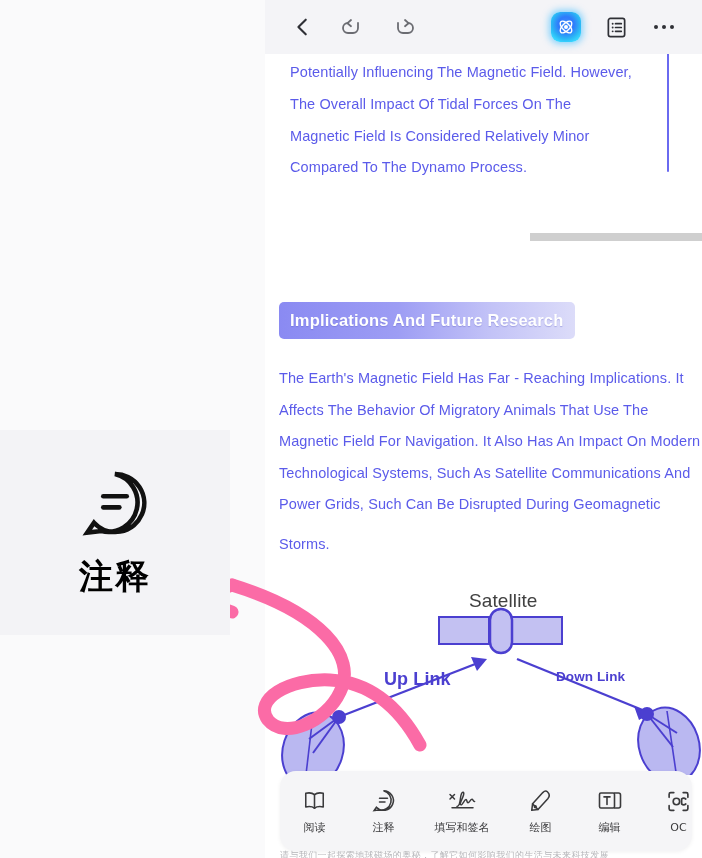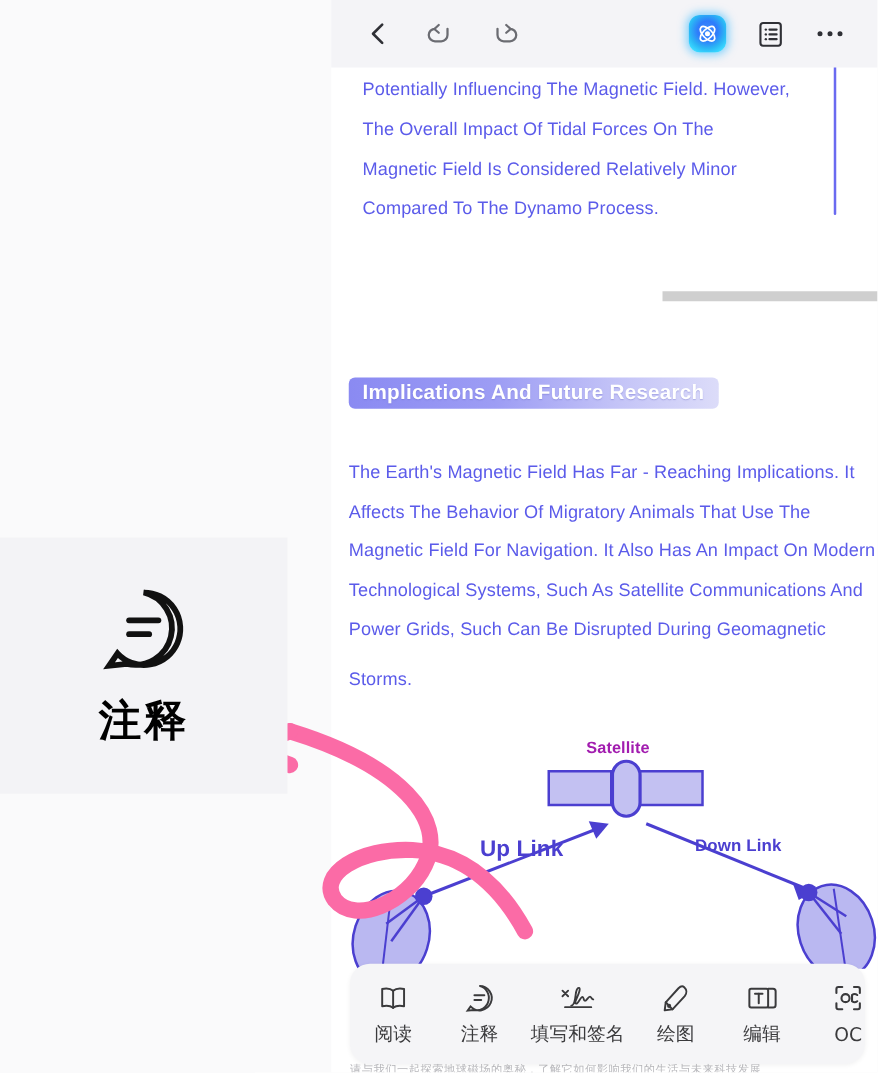--- a/index.html
+++ b/index.html
@@ -38,21 +38,21 @@
   .page2{top:241px;height:530px;}
 
   .ptxt{
     position:absolute;color:#5b5bea;font-size:14.5px;letter-spacing:.1px;
     white-space:nowrap;font-family:"Liberation Sans","DejaVu Sans",sans-serif;
   }
   .caret{position:absolute;left:667px;top:52px;width:2px;height:120px;background:#6a6af0;border-radius:1px;z-index:6;}
 
   
   .pill{
-    position:absolute;left:279px;top:302px;height:25px;padding:0 11px;
+    position:absolute;left:279px;top:302px;height:37px;padding:0 11px;
     display:flex;align-items:center;border-radius:5px;
     background:linear-gradient(90deg,#8a8af2 0%,#9d9df4 40%,#c3c3f7 72%,#dcdcf9 100%);
     color:#ffffff;font-size:16.5px;font-weight:bold;letter-spacing:.2px;
     text-shadow:0 1px 1px rgba(90,90,190,.35);z-index:6;
   }
 
   
   .figure{position:absolute;left:265px;top:575px;width:437px;height:200px;z-index:4;}
 
   
@@ -64,21 +64,21 @@
   .callout-label{font-size:34px;font-weight:bold;color:#000;font-family:"DejaVu Sans","Liberation Sans",sans-serif;letter-spacing:2px;}
 
   
   .bottombar{
     position:absolute;left:280px;top:771px;width:412px;height:80px;
     background:#f5f5f7;border-radius:16px;z-index:36;
     display:flex;align-items:center;box-shadow:0 1px 4px rgba(0,0,0,.06);overflow:hidden;
   }
   .bi{flex:0 0 auto;width:69px;height:100%;display:flex;flex-direction:column;
       align-items:center;justify-content:center;gap:7px;cursor:pointer;}
-  .bi-label{font-size:15px;color:#3a3a3c;font-family:"DejaVu Sans","Liberation Sans",sans-serif;white-space:nowrap;}
+  .bi-label{font-size:11px;color:#3a3a3c;font-family:"DejaVu Sans","Liberation Sans",sans-serif;white-space:nowrap;}
   .bi-icon{height:26px;display:flex;align-items:center;justify-content:center;}
   .bi.wide{width:88px;}
 
   .bottom-sliver{position:absolute;left:280px;top:849px;width:412px;height:9px;z-index:20;
                  overflow:hidden;color:#b9b9bd;font-size:9px;letter-spacing:.4px;white-space:nowrap;
                  font-family:"DejaVu Sans","Liberation Sans",sans-serif;}
 </style>
 </head>
 <body>
 
@@ -138,21 +138,21 @@
 
       <g>
         <ellipse cx="404" cy="170" rx="30" ry="38" transform="rotate(-18 404 170)" fill="#bab8f1" stroke="#4b3fd0" stroke-width="2"></ellipse>
         <line x1="402" y1="136" x2="412" y2="204" stroke="#4b3fd0" stroke-width="1.6"></line>
         <line x1="382" y1="139" x2="408" y2="172" stroke="#4b3fd0" stroke-width="2"></line>
         <line x1="382" y1="139" x2="412" y2="158" stroke="#4b3fd0" stroke-width="2"></line>
         <circle cx="382" cy="139" r="7" fill="#4b3fd0"></circle>
       </g>
     </svg>
   </div>
-  <div class="ptxt" style="left:469px;top:590px;color:#a21caf;font-weight:bold;font-size:13px;">Satellite</div>
+  <div class="ptxt" style="left:469px;top:590px;color:#404040;font-weight:normal;font-size:19px;">Satellite</div>
   <div class="ptxt" style="left:384px;top:669px;color:#4b3fd0;font-weight:bold;font-size:18px;">Up Link</div>
   <div class="ptxt" style="left:556px;top:669px;color:#4b3fd0;font-weight:bold;font-size:13.5px;">Down Link</div>
 
   <div class="topbar">
     <div class="tb-btn">
       <svg class="ic" width="22" height="22" viewBox="0 0 24 24" fill="none" stroke="#2f3036" stroke-width="2.1" stroke-linecap="round" stroke-linejoin="round">
         <polyline points="15,4 7,12 15,20"></polyline>
       </svg>
     </div>
     <div class="tb-btn" style="margin-left:10px;">

